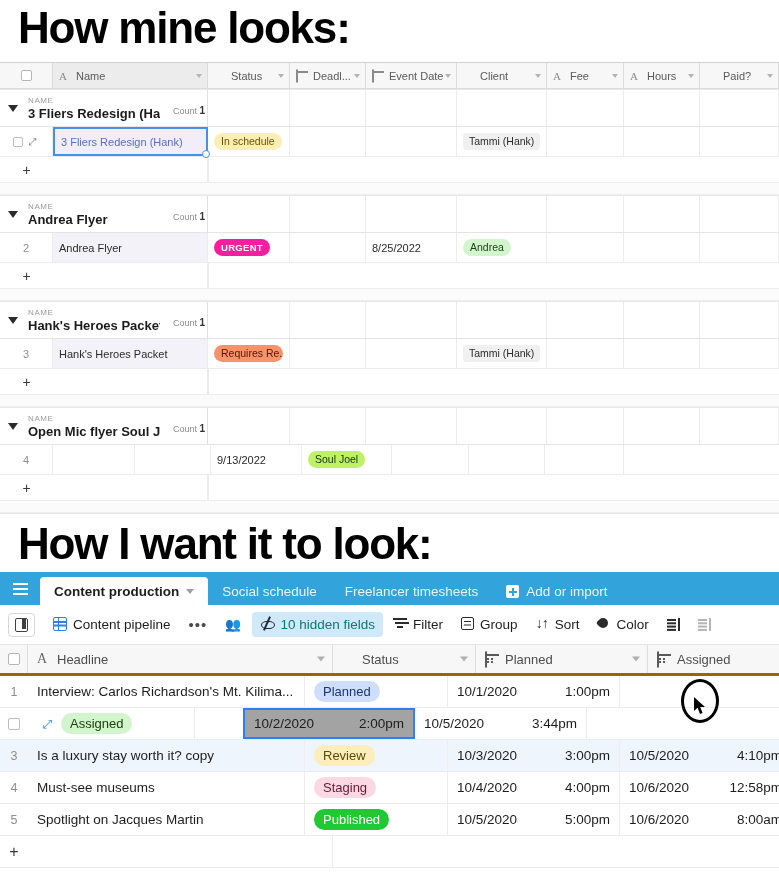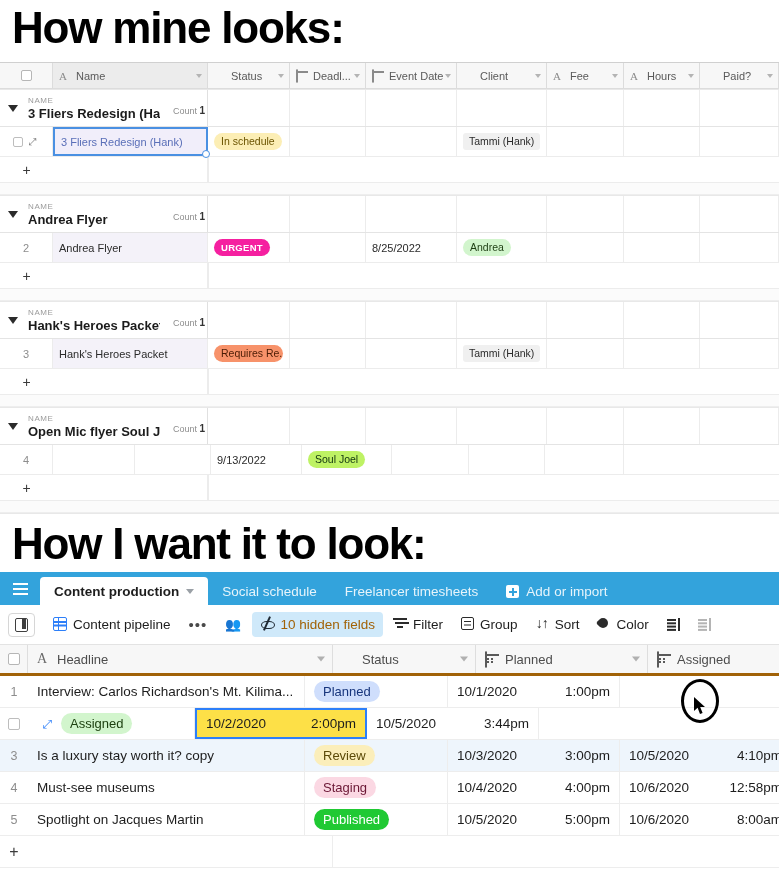--- a/index.html
+++ b/index.html
@@ -11,21 +11,21 @@
   }
 
   
   .caption {
     font-family: "Liberation Sans", sans-serif;
     font-weight: bold;
     font-size: 44px;
     letter-spacing: -1.2px;
     color: #000000;
     line-height: 1;
-    padding-left: 12px;
+    padding-left: 18px;
   }
   #caption-top { padding-top: 6px; height: 62px; }
   #caption-bottom { padding-top: 8px; height: 58px; }
 
   
   .top-table {
     width: 779px;
     height: 452px;
     background: #ffffff;
     border-top: 1px solid #d0d0d0;
@@ -257,21 +257,21 @@
   }
   .tb-btn {
     display: flex; align-items: flex-start; gap: 6px;
     padding: 5px 8px; border-radius: 4px;
     font-size: 13.5px; color: #1d1d1d; white-space: nowrap; flex: none;
   }
   .tb-btn.viewbtn {
     border: 1px solid #d6d6d6; border-radius: 4px;
     padding: 4px 6px; margin-right: 8px;
   }
-  .tb-btn.hidden-fields { background: #cfe9fa; color: #a16207; }
+  .tb-btn.hidden-fields { background: #cfe9fa; color: #0f766e; }
   .panel-ico {
     width: 13px; height: 14px; border: 1.6px solid #3f3f3f;
     border-radius: 2px; position: relative; display: block;
   }
   .panel-ico::after {
     content: ""; position: absolute; left: 5.5px; top: -0.5px;
     width: 4.5px; height: 11px; background: #3f3f3f;
   }
   .grid-ico {
     width: 14px; height: 14px; border: 1.8px solid #2d7ff9;
@@ -424,21 +424,22 @@
     padding: 0 4px; border-right: none; justify-content: flex-end;
   }
   .bc.headline { width: 265px; }
   .bc.status { width: 143px; }
   .bc.planned, .bc.assigned {
     width: 172px; justify-content: space-between;
   }
   .bc.assigned { border-right: 1px solid #ededed; }
   .selcell {
     border: 2px solid #2d7ff9 !important;
-    background: #fde047;
+    background: #a3a3a3;
+    margin-left: 48px;
   }
   .rowchk2 {
     width: 12px; height: 12px; border: 1.4px solid #bdbdbd;
     border-radius: 2px; background: #fff; flex: none;
   }
   .expand2 {
     color: #2d7ff9; font-size: 12px; transform: rotate(0deg); flex: none;
   }
   .b-addrow {
     display: flex; height: 32px; align-items: center; background: #fff;

